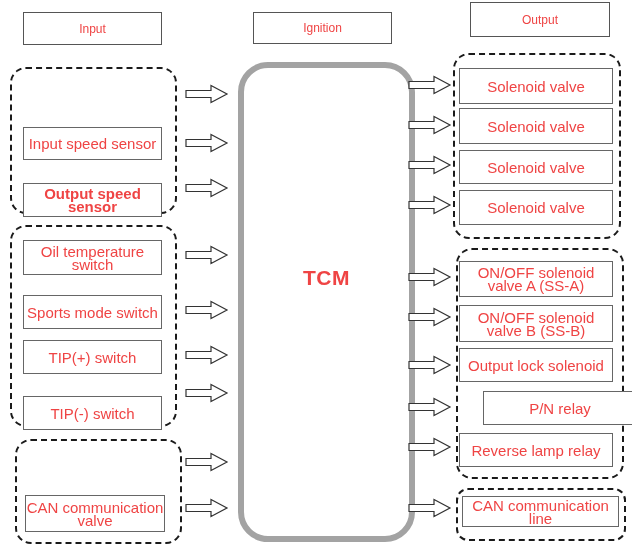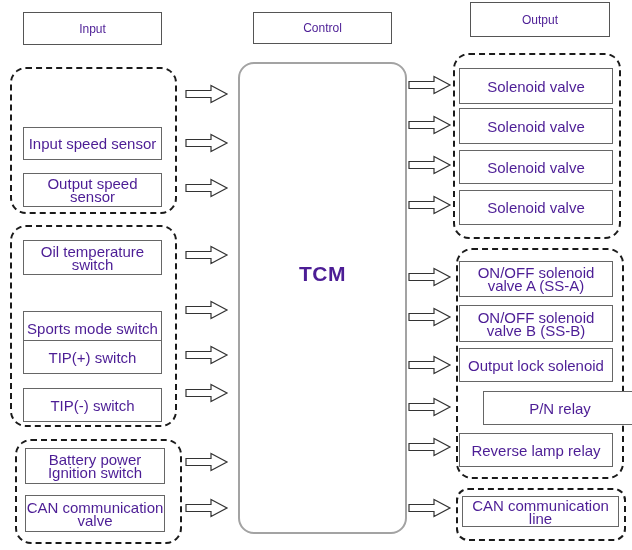--- a/index.html
+++ b/index.html
@@ -1,91 +1,87 @@
 <!DOCTYPE html>
 <html><head>
 <meta charset="utf-8">
 <style>
   html,body{margin:0;padding:0;background:#ffffff;}
   #canvas{
     position:relative;width:632px;height:550px;background:#ffffff;
-    font-family:"Liberation Sans","DejaVu Sans",sans-serif;color:#4c1d95;
+    font-family:"Liberation Sans","DejaVu Sans",sans-serif;color:#ef4444;
     overflow:hidden;
   }
   .hdr{
     position:absolute;border:1px solid #555;background:#fff;
     display:flex;align-items:center;justify-content:center;
     font-size:12px;
   }
   .grp{
     position:absolute;border:2px dashed #1a1a1a;border-radius:16px;
     background:transparent;
   }
   .box{
     position:absolute;border:1px solid #666;background:#fff;
     display:flex;align-items:center;justify-content:center;
     font-size:15px;text-align:center;
   }
   .box span{white-space:pre-line;line-height:13px;display:block;}
   .tcm{
-    position:absolute;border:2px solid #a3a3a3;border-radius:16px;background:#fff;
+    position:absolute;border:6px solid #a3a3a3;border-radius:30px;background:#fff;
   }
   .tcm-label{
     position:absolute;left:0;width:100%;text-align:center;
     font-size:21px;font-weight:bold;letter-spacing:0.5px;
   }
   svg.arrow{position:absolute;display:block;}
 </style>
 </head>
 <body>
 
 <div id="canvas">
 
   <div class="hdr" style="left:23px;top:12px;width:137px;height:31px;">
       <span>Input</span>
     </div>
   <div class="hdr" style="left:253px;top:12px;width:137px;height:30px;">
-      <span>Control</span>
+      <span>Ignition</span>
     </div>
   <div class="hdr" style="left:470px;top:2px;width:138px;height:33px;">
       <span>Output</span>
     </div>
 
   <div class="tcm" style="left:238px;top:62px;width:165px;height:468px;">
     <div class="tcm-label" style="top:198px;">TCM</div>
   </div>
 
   <div class="grp" style="left:10px;top:67px;width:163px;height:143px;"></div>
   <div class="grp" style="left:10px;top:225px;width:163px;height:198px;"></div>
   <div class="grp" style="left:15px;top:439px;width:163px;height:101px;"></div>
 
   <div class="box" style="left:23px;top:127px;width:137px;height:31px;">
       <span>Input speed sensor</span>
     </div>
-  <div class="box" style="left:23px;top:173px;width:137px;height:32px;">
+  <div class="box" style="left:23px;top:183px;width:137px;height:32px;font-weight:bold;">
       <span>Output speed sensor</span>
     </div>
 
   <div class="box" style="left:23px;top:240px;width:137px;height:33px;">
       <span>Oil temperature switch</span>
     </div>
-  <div class="box" style="left:23px;top:295px;width:137px;height:32px;margin-top:16px;">
+  <div class="box" style="left:23px;top:295px;width:137px;height:32px;">
       <span>Sports mode switch</span>
     </div>
   <div class="box" style="left:23px;top:340px;width:137px;height:32px;">
       <span>TIP(+) switch</span>
     </div>
-  <div class="box" style="left:23px;top:388px;width:137px;height:32px;">
+  <div class="box" style="left:23px;top:396px;width:137px;height:32px;">
       <span>TIP(-) switch</span>
     </div>
 
-  <div class="box" style="left:25px;top:448px;width:138px;height:34px;">
-      <span>Battery power
-Ignition switch</span>
-    </div>
   <div class="box" style="left:25px;top:495px;width:138px;height:35px;">
       <span>CAN communication
 valve</span>
     </div>
 
   <div class="grp" style="left:453px;top:53px;width:164px;height:182px;"></div>
   <div class="grp" style="left:456px;top:248px;width:164px;height:227px;"></div>
   <div class="grp" style="left:456px;top:488px;width:166px;height:49px;border-radius:12px;"></div>
 
   <div class="box" style="left:459px;top:68px;width:152px;height:34px;">

